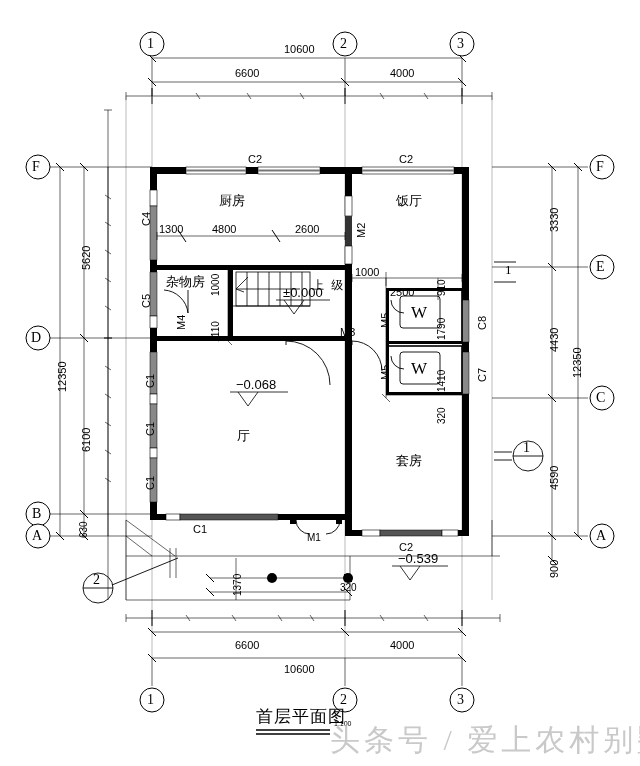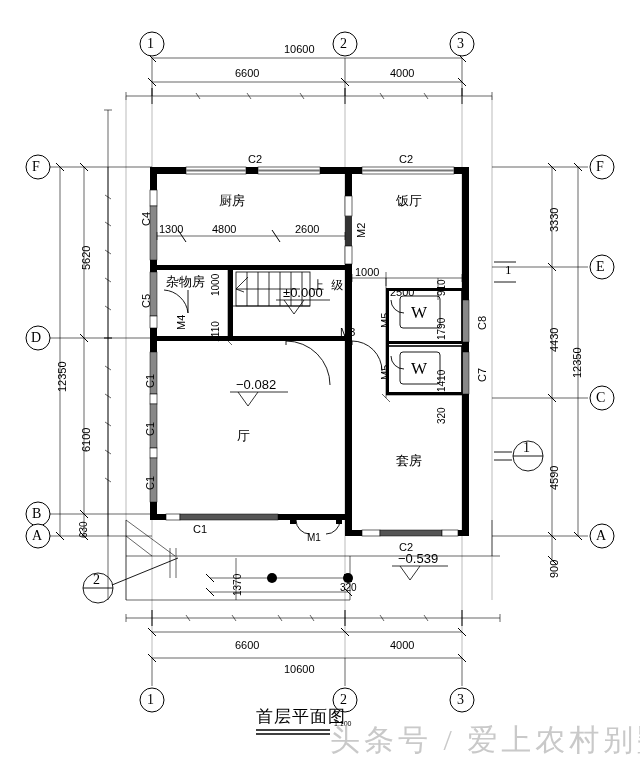--- a/index.html
+++ b/index.html
@@ -402,21 +402,21 @@
 <div class="lbl dimv" style="left:233px;top:596px;font-size:10px;">1370</div>
 <div class="lbl dim" style="left:340px;top:583px;font-size:10px;">320</div>
 
 <div class="lbl room" style="left:219px;top:195px;">厨房</div>
 <div class="lbl room" style="left:396px;top:195px;">饭厅</div>
 <div class="lbl room" style="left:166px;top:276px;">杂物房</div>
 <div class="lbl room" style="left:237px;top:430px;">厅</div>
 <div class="lbl room" style="left:396px;top:455px;">套房</div>
 
 <div class="lbl elev" style="left:283px;top:286px;">±0.000</div>
-<div class="lbl elev" style="left:236px;top:378px;">−0.082</div>
+<div class="lbl elev" style="left:236px;top:378px;">−0.068</div>
 <div class="lbl elev" style="left:398px;top:552px;">−0.539</div>
 
 <div class="lbl room" style="left:312px;top:280px;font-size:12px;">上 级</div>
 
 <div class="lbl code" style="left:248px;top:154px;">C2</div>
 <div class="lbl code" style="left:399px;top:154px;">C2</div>
 <div class="lbl codev" style="left:141px;top:226px;">C4</div>
 <div class="lbl codev" style="left:141px;top:308px;">C5</div>
 <div class="lbl codev" style="left:145px;top:388px;">C1</div>
 <div class="lbl codev" style="left:145px;top:436px;">C1</div>

